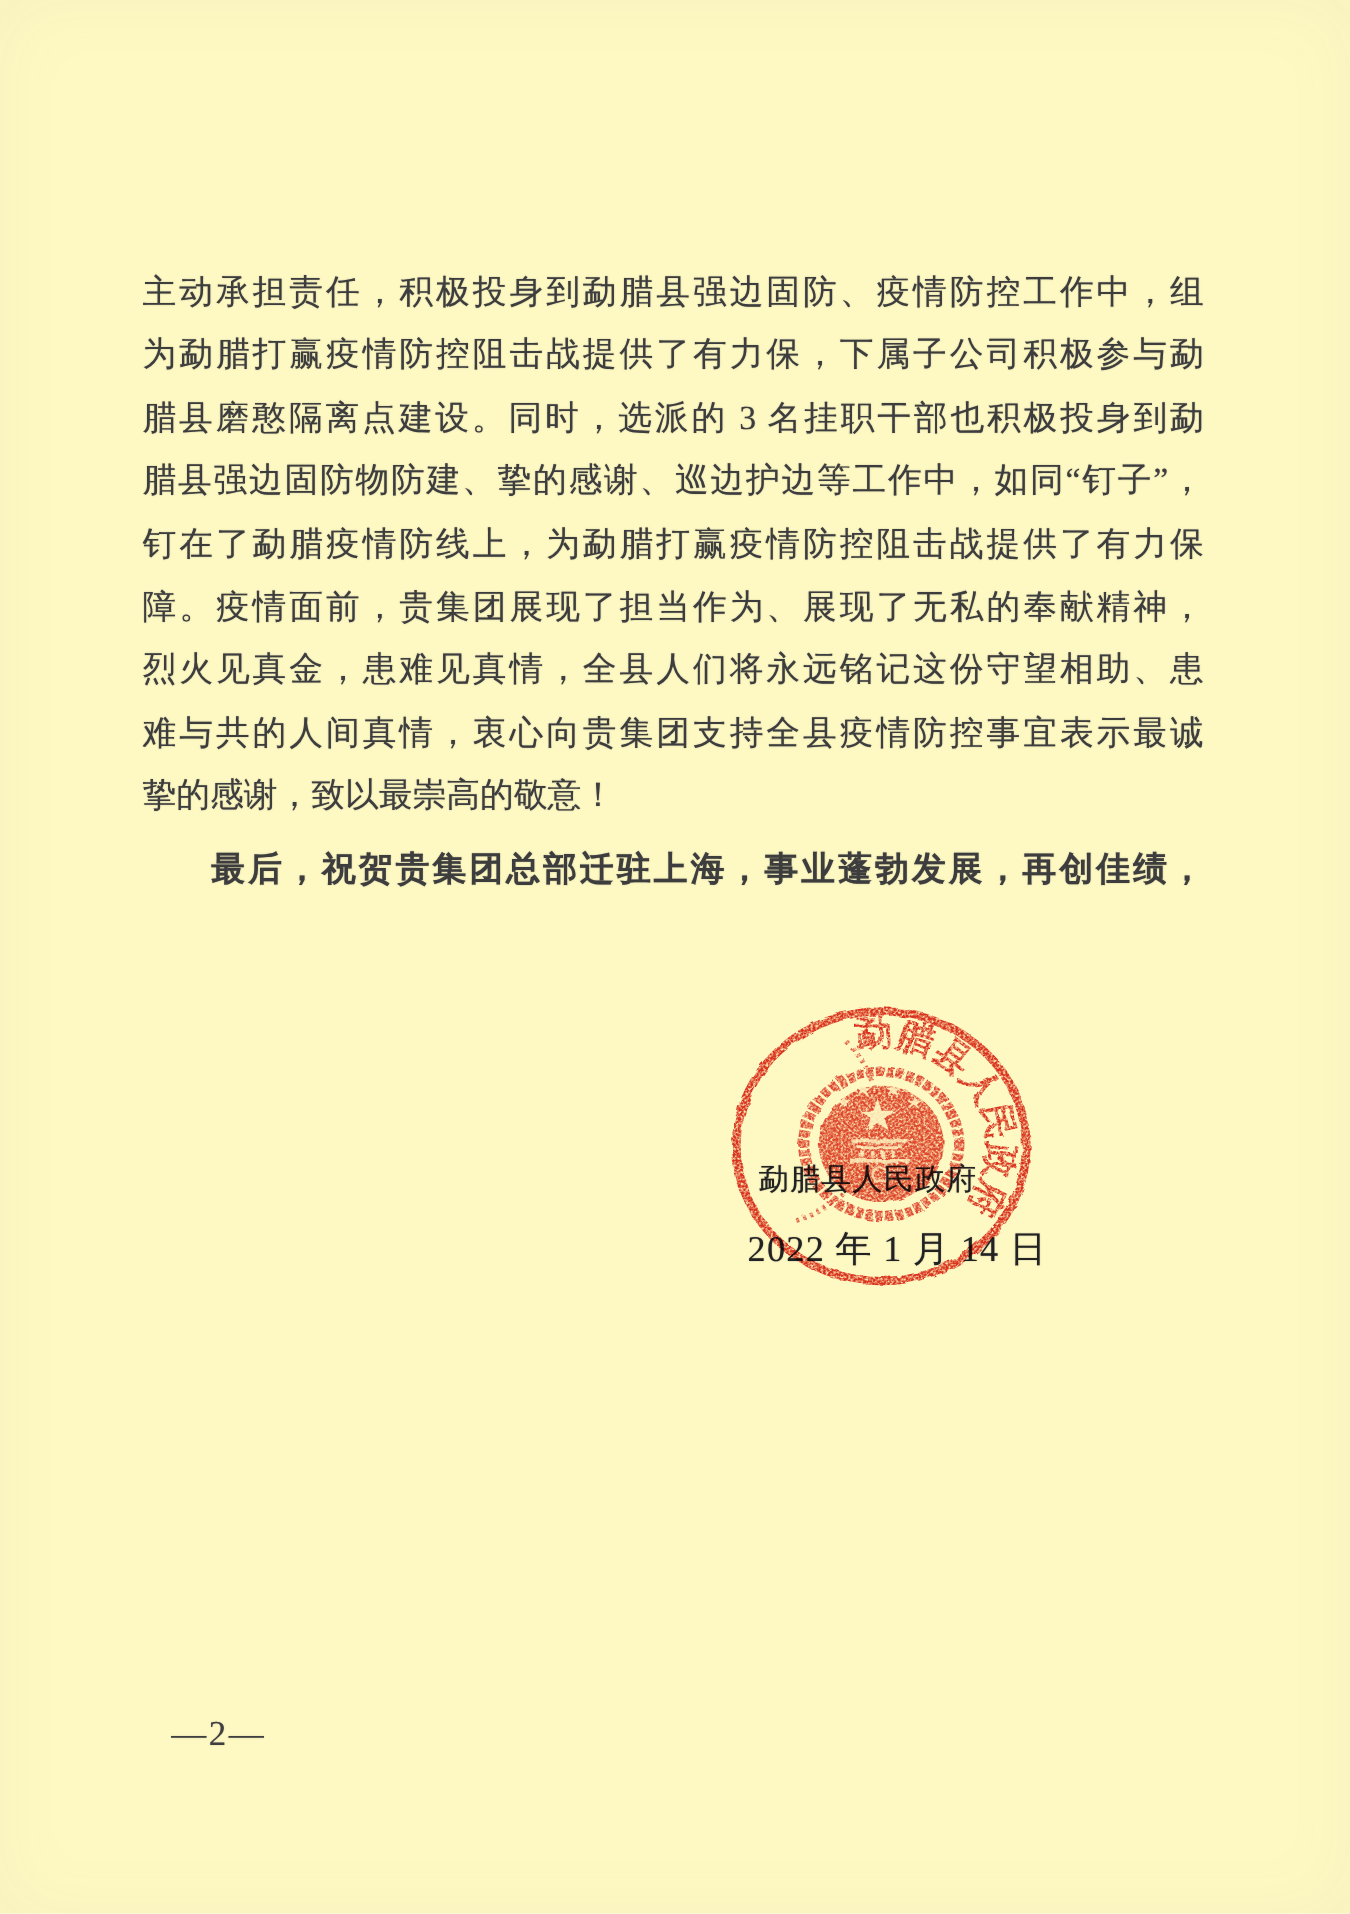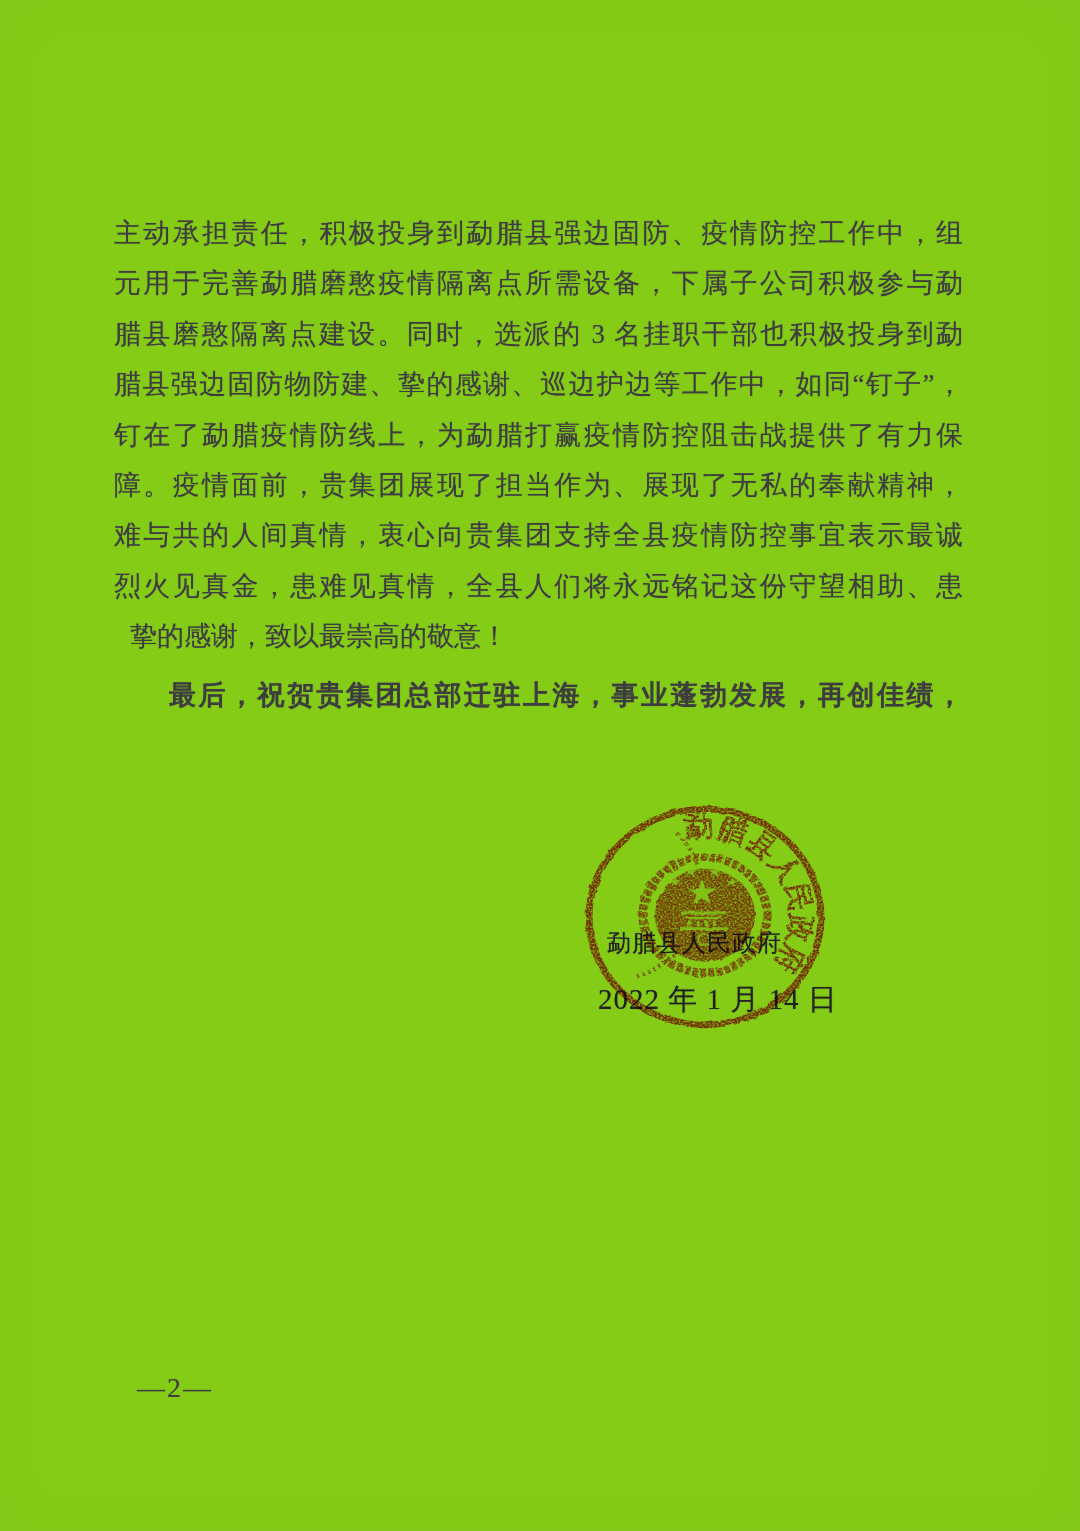--- a/index.html
+++ b/index.html
@@ -1,35 +1,35 @@
 <!DOCTYPE html>
 <html><head>
 <meta charset="utf-8">
 <style>
   html,body{margin:0;padding:0;background:#fdfdfd;}
   .page{
     position:relative;
     width:1080px;height:1531px;
-    background:#84cc16;
+    background:#fef9c3;
     overflow:hidden;
     font-family:"Liberation Serif","DejaVu Serif",serif;
   }
   
   .page::before{
     content:"";position:absolute;inset:0;pointer-events:none;
     box-shadow:inset 0 0 60px rgba(120,120,120,0.05);
   }
   .body-text{
     position:absolute;left:114px;top:208px;width:849px;
     color:#3d3d3d;font-size:27px;
     text-shadow:0 0 1px rgba(90,90,90,.65);
   }
   .bl{display:block;height:50.4px;line-height:50.4px;white-space:nowrap;}
   .bl.fill{text-align:justify;text-align-last:justify;white-space:normal;height:50.4px;overflow:hidden;}
-  .bl.end{text-align:left;margin-left:16px;}
+  .bl.end{text-align:left;}
   .bl.indent{text-indent:55px;}
   .bl.para-gap{margin-top:8px;font-weight:bold;}
   .sig-name{
     position:absolute;left:607px;top:927px;
     font-size:24px;letter-spacing:1px;color:#222;
     text-shadow:0 0 1px rgba(60,60,60,.6);white-space:nowrap;z-index:1;
   }
   .sig-date{
     position:absolute;left:598px;top:980px;
     font-size:29px;letter-spacing:1px;color:#222;
@@ -45,27 +45,27 @@
     text-shadow:0 0 1px rgba(90,90,90,.5);
   }
 </style>
 </head>
 <body>
 
 <div class="page">
 
   <div class="body-text">
     <div class="bl fill">主动承担责任，积极投身到勐腊县强边固防、疫情防控工作中，组</div>
-    <div class="bl fill">元用于完善勐腊磨憨疫情隔离点所需设备，下属子公司积极参与勐</div>
+    <div class="bl fill">为勐腊打赢疫情防控阻击战提供了有力保，下属子公司积极参与勐</div>
     <div class="bl fill">腊县磨憨隔离点建设。同时，选派的 3 名挂职干部也积极投身到勐</div>
     <div class="bl fill">腊县强边固防物防建、挚的感谢、巡边护边等工作中，如同“钉子”，</div>
     <div class="bl fill">钉在了勐腊疫情防线上，为勐腊打赢疫情防控阻击战提供了有力保</div>
     <div class="bl fill">障。疫情面前，贵集团展现了担当作为、展现了无私的奉献精神，</div>
+    <div class="bl fill">烈火见真金，患难见真情，全县人们将永远铭记这份守望相助、患</div>
     <div class="bl fill">难与共的人间真情，衷心向贵集团支持全县疫情防控事宜表示最诚</div>
-    <div class="bl fill">烈火见真金，患难见真情，全县人们将永远铭记这份守望相助、患</div>
     <div class="bl end">挚的感谢，致以最崇高的敬意！</div>
     <div class="bl fill indent para-gap">最后，祝贺贵集团总部迁驻上海，事业蓬勃发展，再创佳绩，</div>
   </div>
 
   <div class="sig-name">勐腊县人民政府</div>
   <div class="sig-date">2022 年 1 月 14 日</div>
 
   <svg class="seal" viewBox="-140 -135 280 270" aria-hidden="true">
     <defs>
       <filter id="stampfx" x="-15%" y="-15%" width="130%" height="130%">

